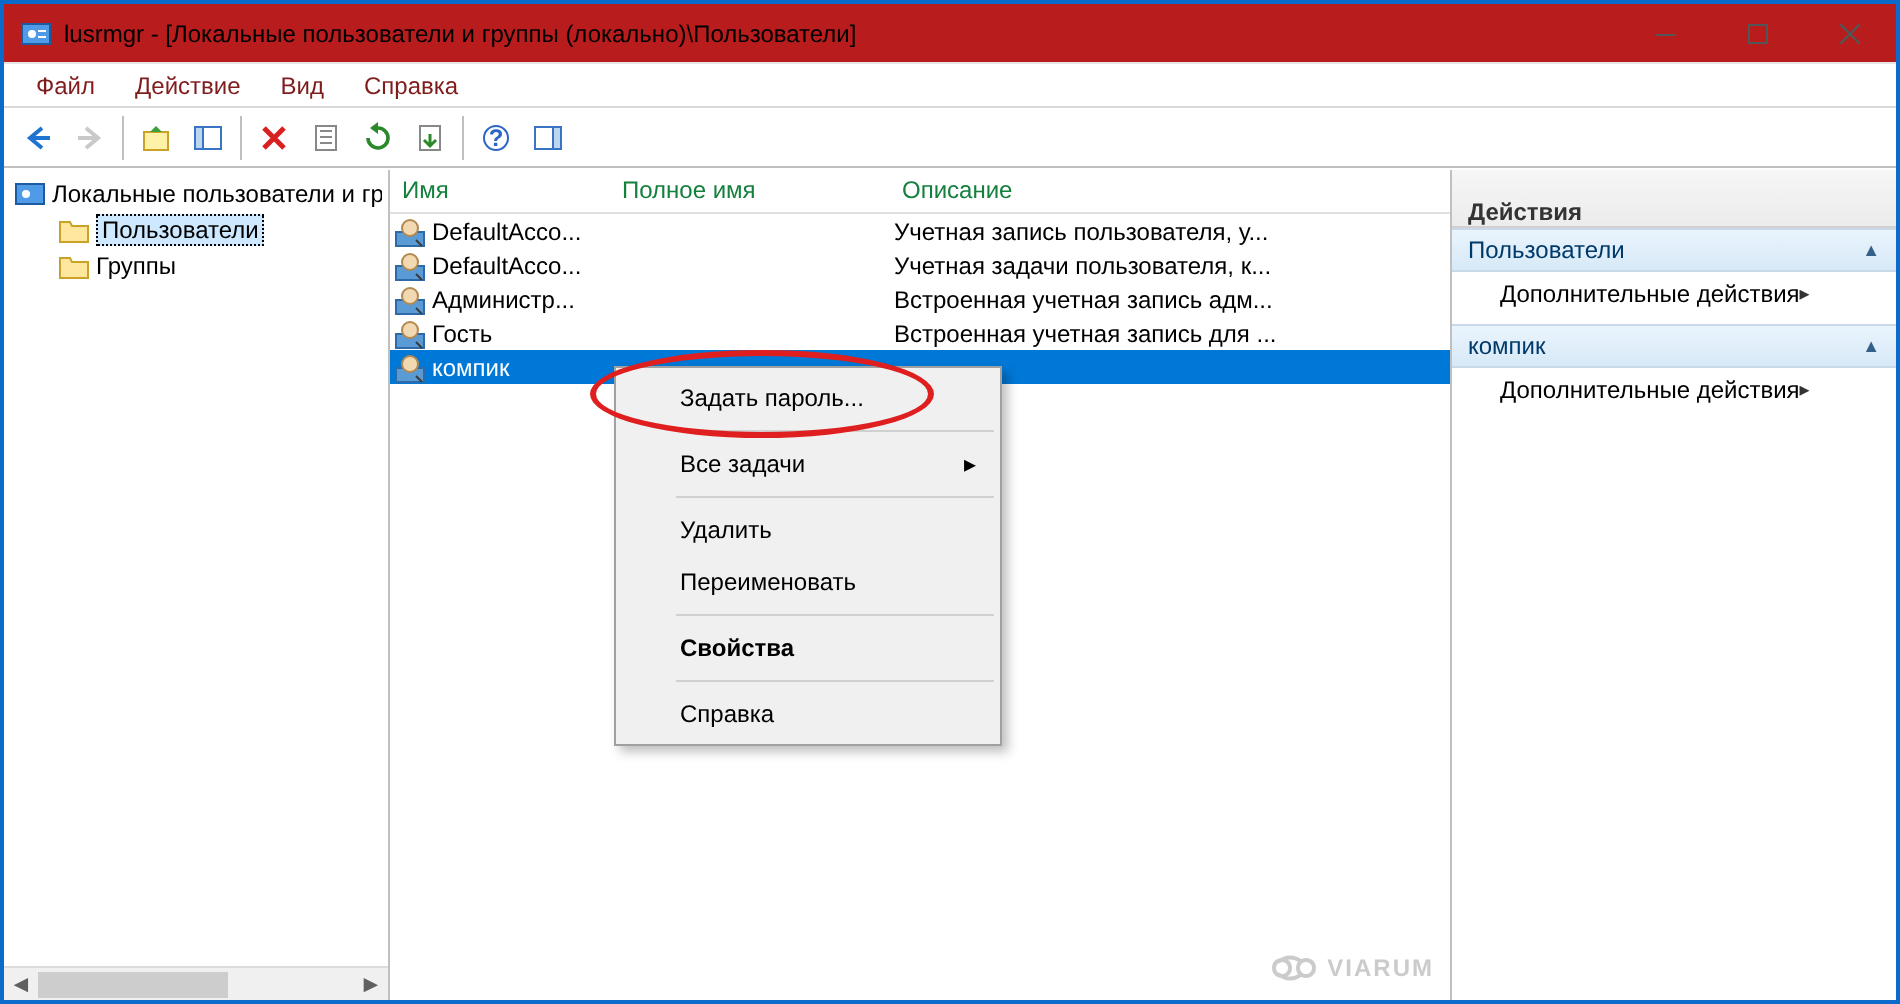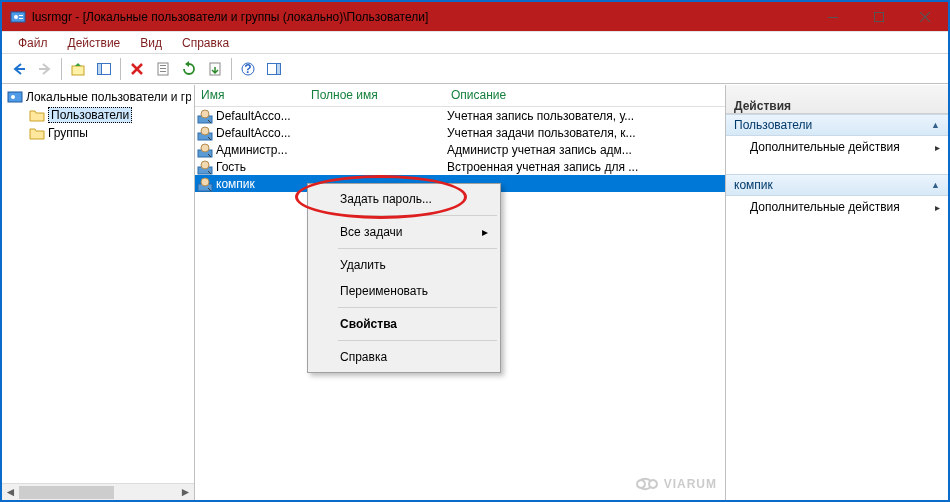--- a/index.html
+++ b/index.html
@@ -28,21 +28,21 @@
 .list-header { display: flex; height: 22px; border-bottom: 1px solid #e0e0e0; user-select: none; }
 .list-header .col { padding: 3px 6px; color: #15803d; border-right: 1px solid transparent; }
 .list-rows { position: relative; }
 .row { display: flex; height: 17px; align-items: center; white-space: nowrap; overflow: hidden; }
 .row.selected { background: #0078d7; color: #fff; }
 .row .cell { padding: 0 5px 0 2px; overflow: hidden; text-overflow: ellipsis; }
 .row .c-name { display: flex; align-items: center; }
 .user-icon { width: 16px; height: 16px; margin-right: 3px; flex-shrink: 0; }
 .actions-header { height: 28px; background: linear-gradient(#f6f6f6,#ececec); border-bottom: 1px solid #d0d0d0; padding: 14px 8px; font-weight: bold; color: #333; }
 .act-group-title { background: linear-gradient(#eaf4fd,#d7e9f7); border-top: 1px solid #c9d9e8; border-bottom: 1px solid #c9d9e8; padding: 3px 8px; color: #003a6b; display: flex; justify-content: space-between; align-items: center; }
-.act-item { padding: 4px 8px 20px 24px; color: #000; display: flex; justify-content: space-between; align-items: center; }
+.act-item { padding: 4px 8px 8px 24px; color: #000; display: flex; align-items: center; }
 .ctx-menu { position: absolute; left: 112px; top: 98px; width: 194px; background: #f0f0f0; border: 1px solid #a0a0a0; box-shadow: 3px 3px 5px rgba(0,0,0,0.25); z-index: 10; padding: 2px; }
 .ctx-item { padding: 6px 28px 6px 30px; color: #000; position: relative; }
 .ctx-item.bold { font-weight: bold; }
 .ctx-item .arrow { position: absolute; right: 10px; top: 50%; transform: translateY(-50%); }
 .ctx-sep { height: 1px; background: #d0d0d0; margin: 3px 1px 3px 28px; }
 .highlight-ellipse { position: absolute; left: 100px; top: 90px; width: 172px; height: 44px; border: 3px solid #df1f1f; border-radius: 50%; z-index: 20; pointer-events: none; }
 .hscroll { position: absolute; bottom: 0; left: 0; right: 0; height: 17px; background: #f0f0f0; display: flex; align-items: center; border-top: 1px solid #dcdcdc; }
 .hscroll .sbtn { width: 17px; height: 17px; display: flex; align-items: center; justify-content: center; color: #606060; }
 .hscroll .track { flex: 1; height: 100%; position: relative; }
 .hscroll .thumb { position: absolute; top: 2px; left: 0; height: 13px; background: #cdcdcd; width: 60%; }
@@ -234,21 +234,21 @@
               <span class="user-icon">
                 <svg width="16" height="16">
                   <rect x="1" y="8" width="14" height="7" fill="#5a9bd5" stroke="#2f6aa8"></rect>
                   <circle cx="8" cy="6" r="4" fill="#f3d9b1" stroke="#b08a50"></circle>
                   <path d="M11 12 L14 15" stroke="#3a3a3a" stroke-width="1"></path>
                 </svg>
               </span>
               <span>Администр...</span>
             </div>
             <div class="cell" style="width:140px"></div>
-            <div class="cell" style="flex:1">Администр учетная запись адм...</div>
+            <div class="cell" style="flex:1">Встроенная учетная запись адм...</div>
           </div>
           <div class="row">
             <div class="cell c-name" style="width:110px">
               <span class="user-icon">
                 <svg width="16" height="16">
                   <rect x="1" y="8" width="14" height="7" fill="#5a9bd5" stroke="#2f6aa8"></rect>
                   <circle cx="8" cy="6" r="4" fill="#f3d9b1" stroke="#b08a50"></circle>
                   <path d="M11 12 L14 15" stroke="#3a3a3a" stroke-width="1"></path>
                 </svg>
               </span>

